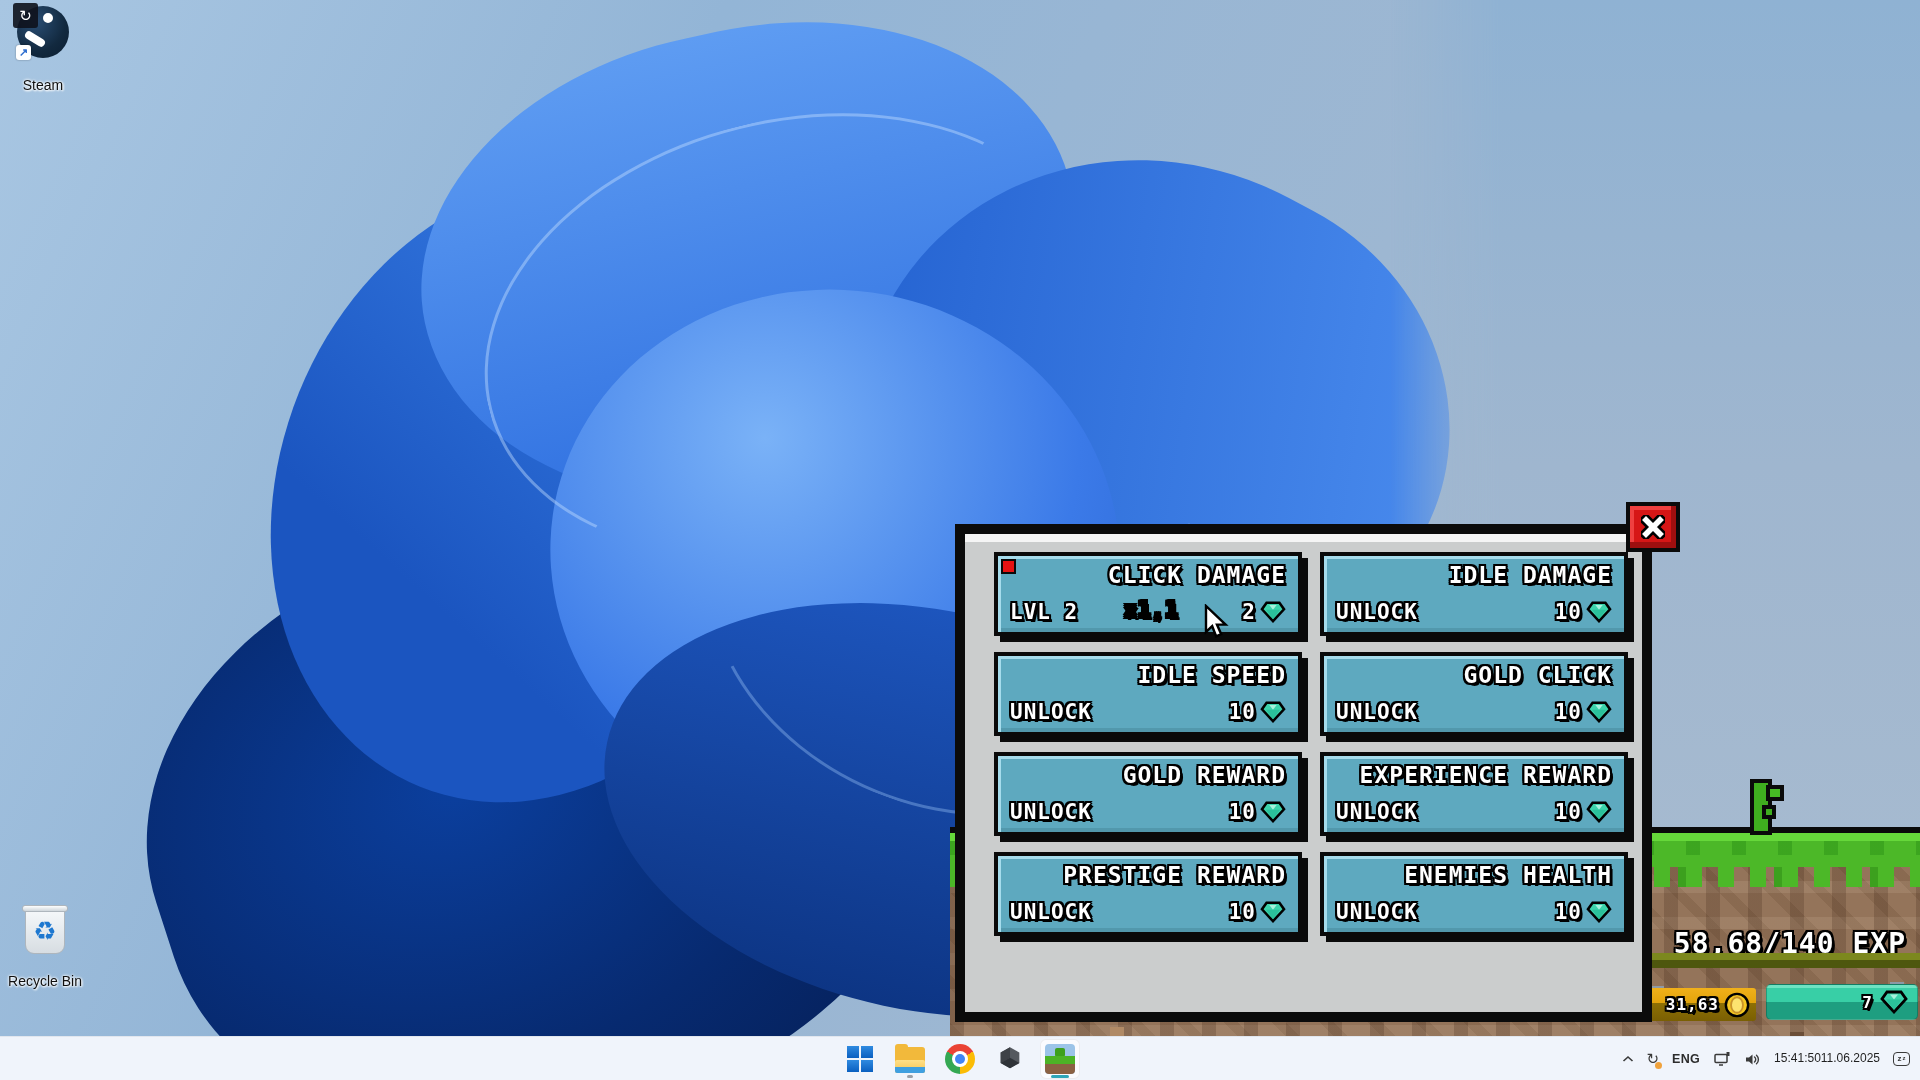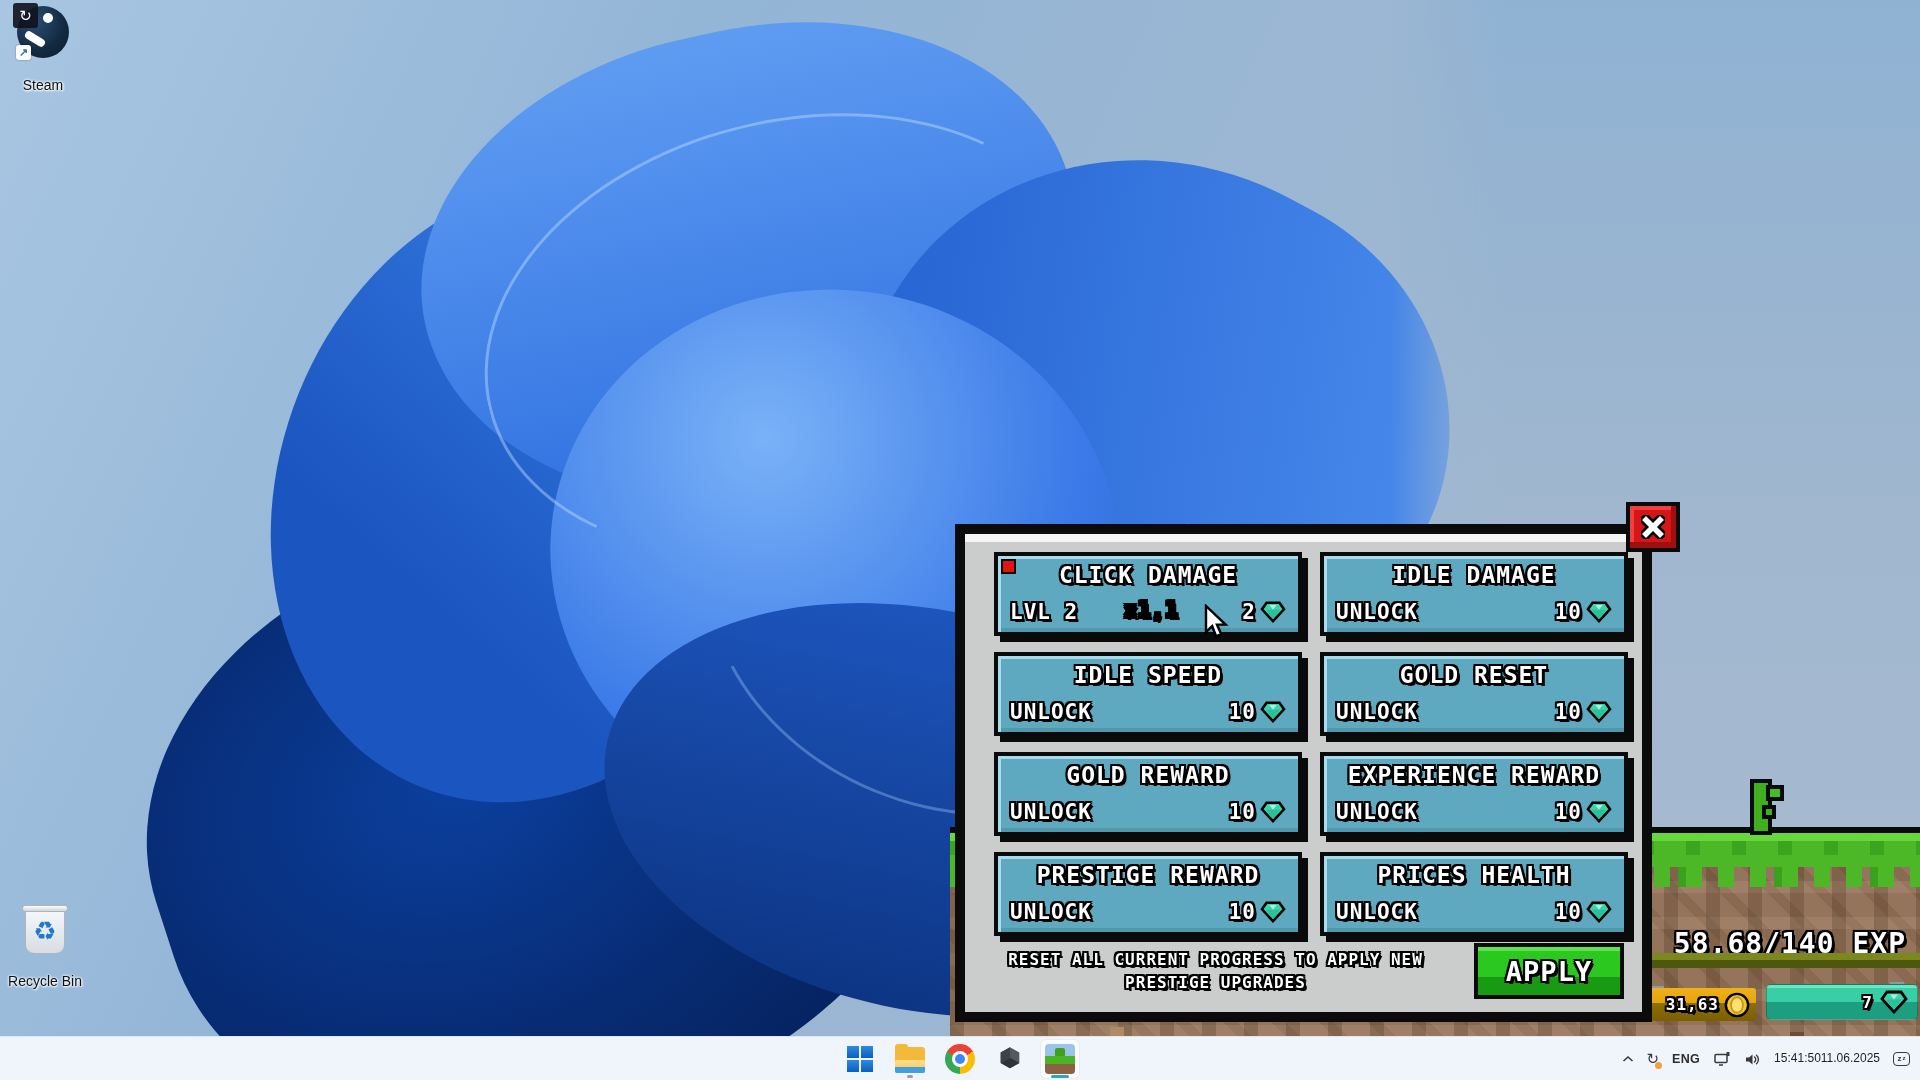--- a/index.html
+++ b/index.html
@@ -93,21 +93,21 @@
     display:flex; align-items:center; justify-content:flex-end; gap:7px; padding-right:9px; }
   .hud-num { font-size:16px; }
 
   
   #panel { position:absolute; left:955px; top:524px; width:697px; height:498px; background:#0b0b0b; z-index:4; }
   .panel-inner { position:absolute; inset:10px; background:#cbcdcd; border-top:8px solid #f5f5f5; }
   .tiles { position:absolute; left:29px; top:10px; display:grid; grid-template-columns:308px 308px; column-gap:18px; row-gap:16px; }
   .tile { position:relative; width:308px; height:84px; background:#5ea9bf; border:4px solid #0a0a0a; padding:4px 12px 8px;
     box-shadow:6px 6px 0 #0a0a0a, inset 3px 3px 0 #a6dcec, inset 0 -4px 0 rgba(0,30,40,.12);
     display:flex; flex-direction:column; }
-  .tile-title { text-align:center; font-size:23px; margin-top:2px; }
+  .tile-title { text-align:right; font-size:23px; margin-top:2px; }
   .tile-row { margin-top:auto; display:flex; align-items:center; font-size:21px; }
   .tile-status { margin-right:auto; }
   .tile-mult { position:absolute; left:42%; bottom:10px; font-size:21px; }
   .tile-cost { display:flex; align-items:center; gap:4px; }
   .indicator { position:absolute; left:3px; top:3px; width:15px; height:15px; background:#e51212; border:2px solid #0a0a0a; }
   .panel-footer { position:absolute; left:28px; right:18px; bottom:8px; height:66px; display:flex; align-items:center; }
   .reset-text { width:445px; text-align:center; font-size:16px; line-height:1.45; letter-spacing:.5px; }
   .apply-btn { margin-left:auto; width:150px; height:56px; border:4px solid #0a0a0a; cursor:pointer;
     background:linear-gradient(180deg,#5fe24f 0 4px,#2bc91f 4px 62%,#189a12 62% 100%);
     display:flex; align-items:center; justify-content:center; font-size:27px; letter-spacing:2px; }
@@ -267,21 +267,21 @@
               <svg class="gem-svg" viewBox="0 0 14 12" width="26" height="22">
                   <path d="M3.5 1 h7 l2.5 3.5 L7 11 L1 4.5 Z" fill="#3cd3ab" stroke="#000" stroke-width="1.4"></path>
                   <path d="M5 2.2 h4 l-2 2.6 Z" fill="#a8f2dd"></path>
                   <path d="M7 10 L3.2 4.8 h7.6 Z" fill="#24b893" opacity="0.7"></path>
                 </svg>
             </span>
           </div>
         </div>
 
         <div class="tile">
-          <div class="px tile-title">GOLD RESET</div>
+          <div class="px tile-title">GOLD CLICK</div>
           <div class="tile-row">
             <span class="px tile-status">UNLOCK</span>
             <span class="tile-cost">
               <span class="px">10</span>
               <svg class="gem-svg" viewBox="0 0 14 12" width="26" height="22">
                   <path d="M3.5 1 h7 l2.5 3.5 L7 11 L1 4.5 Z" fill="#3cd3ab" stroke="#000" stroke-width="1.4"></path>
                   <path d="M5 2.2 h4 l-2 2.6 Z" fill="#a8f2dd"></path>
                   <path d="M7 10 L3.2 4.8 h7.6 Z" fill="#24b893" opacity="0.7"></path>
                 </svg>
             </span>
@@ -327,45 +327,36 @@
               <svg class="gem-svg" viewBox="0 0 14 12" width="26" height="22">
                   <path d="M3.5 1 h7 l2.5 3.5 L7 11 L1 4.5 Z" fill="#3cd3ab" stroke="#000" stroke-width="1.4"></path>
                   <path d="M5 2.2 h4 l-2 2.6 Z" fill="#a8f2dd"></path>
                   <path d="M7 10 L3.2 4.8 h7.6 Z" fill="#24b893" opacity="0.7"></path>
                 </svg>
             </span>
           </div>
         </div>
 
         <div class="tile">
-          <div class="px tile-title">PRICES HEALTH</div>
-          <div class="tile-row">
-            <span class="px tile-status">UNLOCK</span>
-            <span class="tile-cost">
-              <span class="px">10</span>
-              <svg class="gem-svg" viewBox="0 0 14 12" width="26" height="22">
-                  <path d="M3.5 1 h7 l2.5 3.5 L7 11 L1 4.5 Z" fill="#3cd3ab" stroke="#000" stroke-width="1.4"></path>
-                  <path d="M5 2.2 h4 l-2 2.6 Z" fill="#a8f2dd"></path>
-                  <path d="M7 10 L3.2 4.8 h7.6 Z" fill="#24b893" opacity="0.7"></path>
-                </svg>
-            </span>
-          </div>
-        </div>
-
-      </div>
-
-      <div class="panel-footer">
-        <div class="reset-text">
-          <div class="px">RESET ALL CURRENT PROGRESS TO APPLY NEW</div>
-          <div class="px">PRESTIGE UPGRADES</div>
-        </div>
-        <div class="apply-btn">
-          <span class="px">APPLY</span>
-        </div>
-      </div>
+          <div class="px tile-title">ENEMIES HEALTH</div>
+          <div class="tile-row">
+            <span class="px tile-status">UNLOCK</span>
+            <span class="tile-cost">
+              <span class="px">10</span>
+              <svg class="gem-svg" viewBox="0 0 14 12" width="26" height="22">
+                  <path d="M3.5 1 h7 l2.5 3.5 L7 11 L1 4.5 Z" fill="#3cd3ab" stroke="#000" stroke-width="1.4"></path>
+                  <path d="M5 2.2 h4 l-2 2.6 Z" fill="#a8f2dd"></path>
+                  <path d="M7 10 L3.2 4.8 h7.6 Z" fill="#24b893" opacity="0.7"></path>
+                </svg>
+            </span>
+          </div>
+        </div>
+
+      </div>
+
     </div>
 
     <div class="close-btn">
       <svg viewBox="0 0 12 12" width="24" height="24">
         <path d="M2.5 2.5 L9.5 9.5 M9.5 2.5 L2.5 9.5" stroke="#000" stroke-width="5.4" stroke-linecap="square"></path>
         <path d="M2.5 2.5 L9.5 9.5 M9.5 2.5 L2.5 9.5" stroke="#fff" stroke-width="2.8" stroke-linecap="square"></path>
       </svg>
     </div>
   </div>
 

